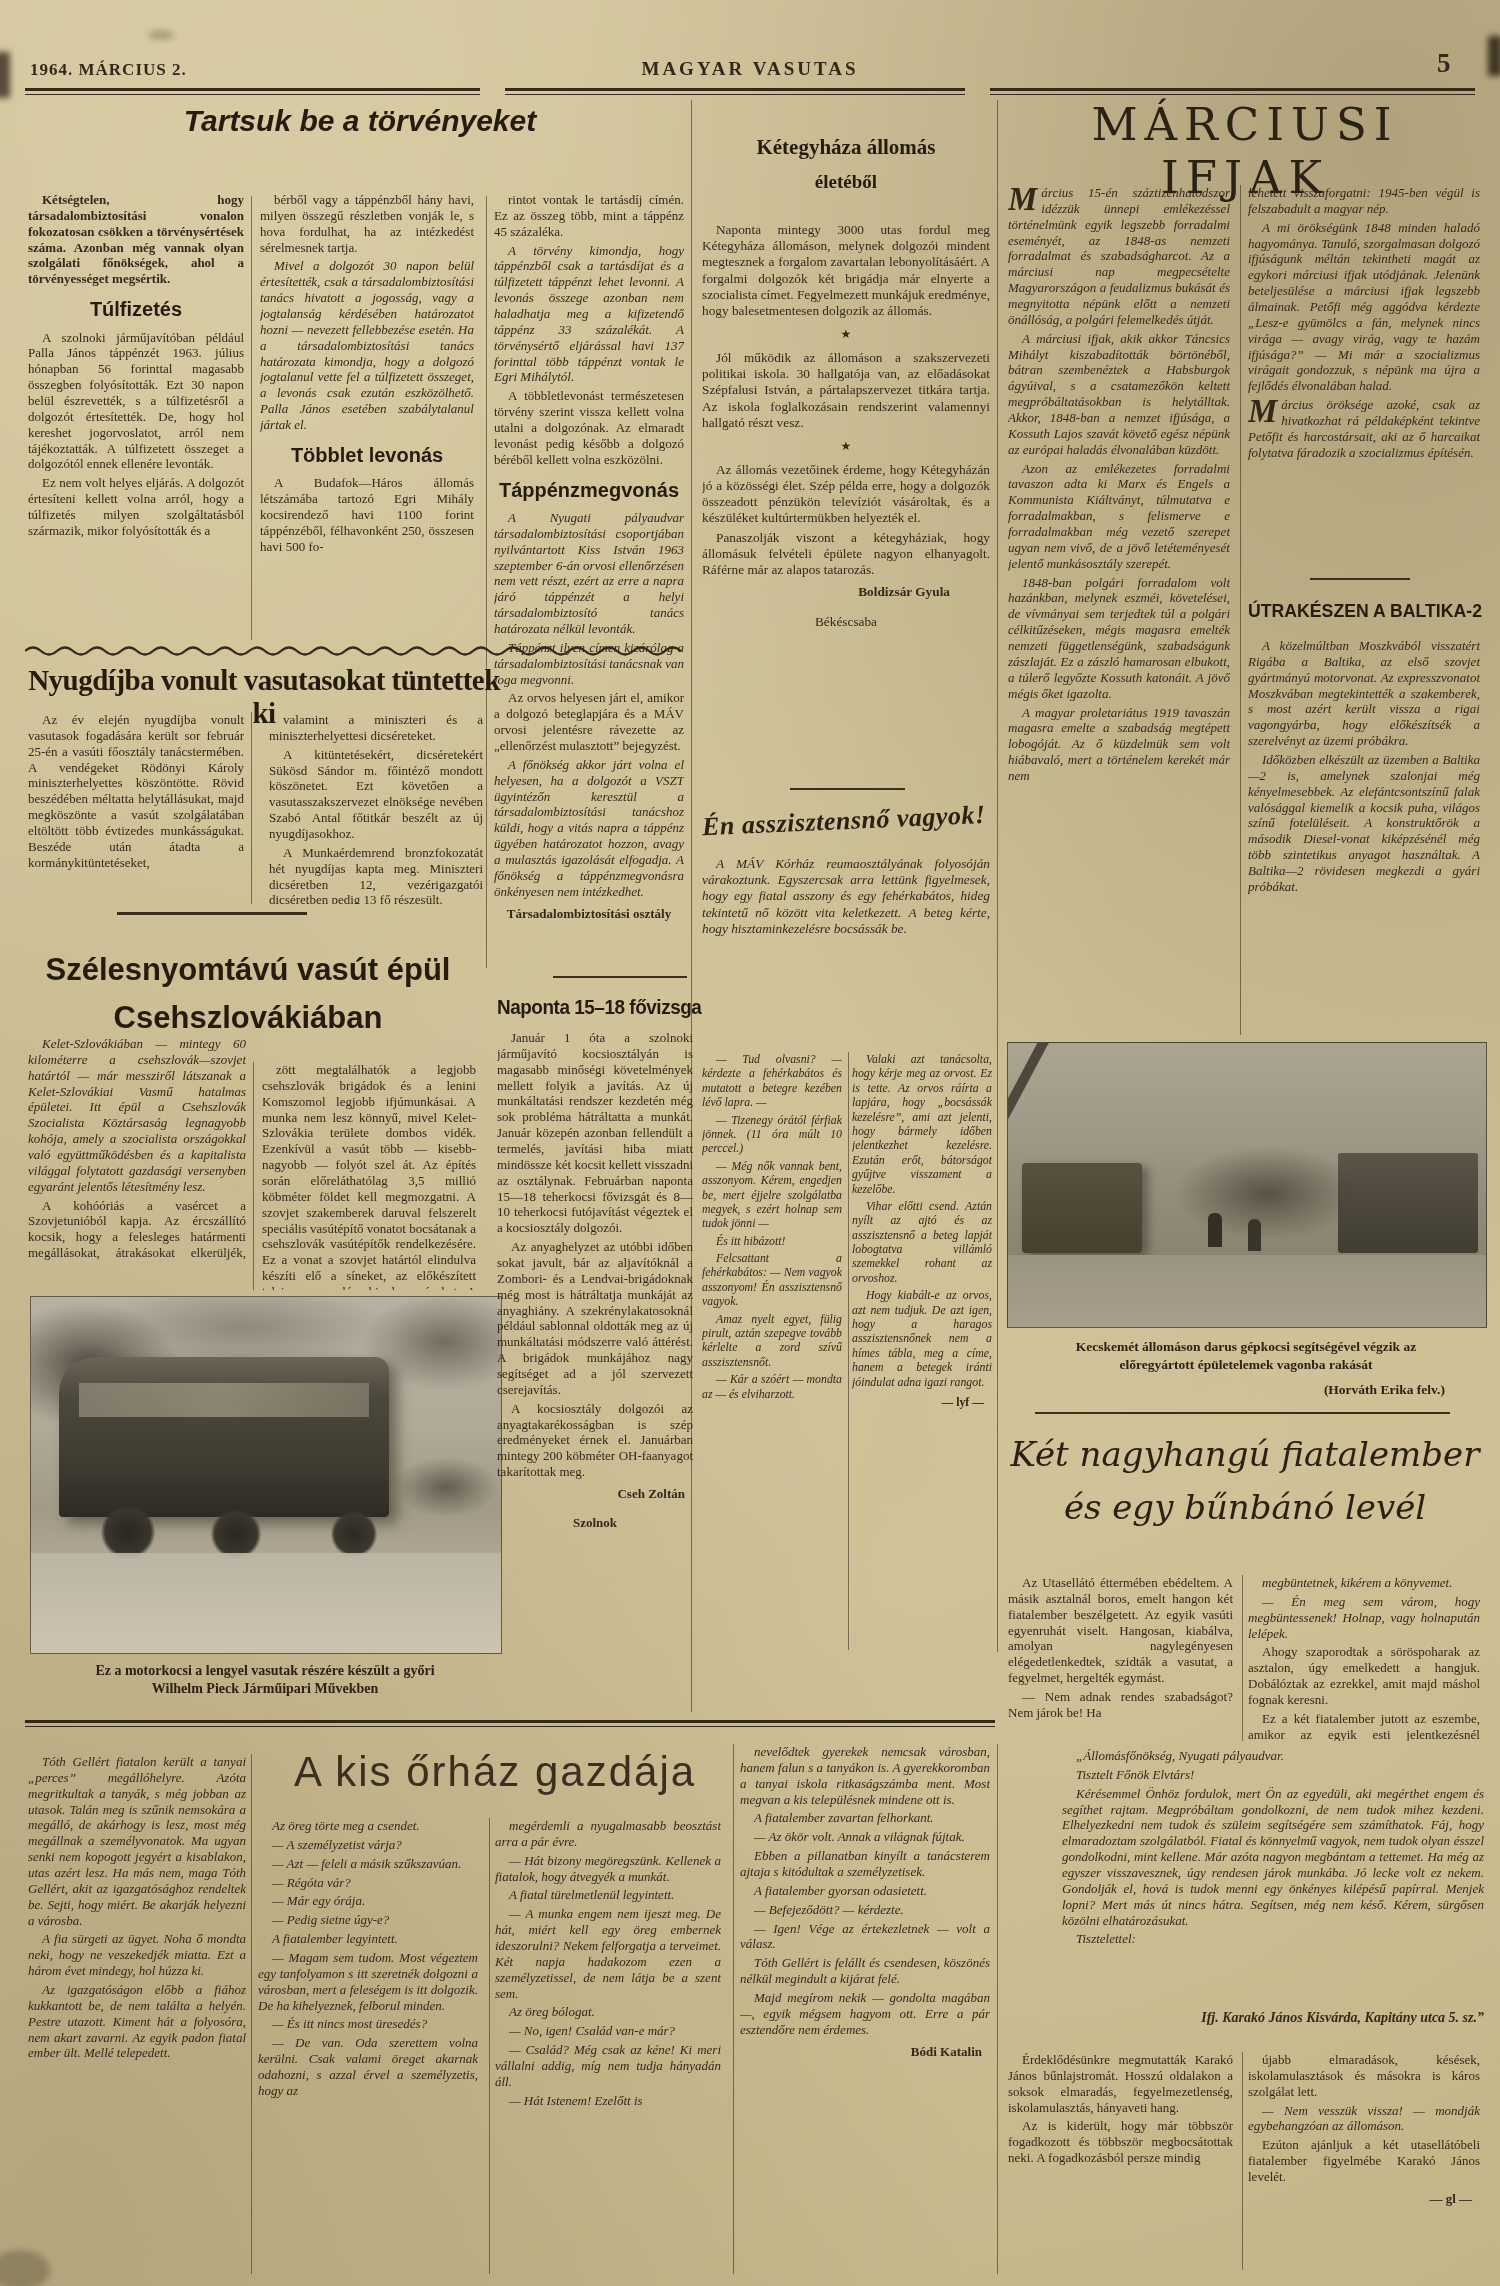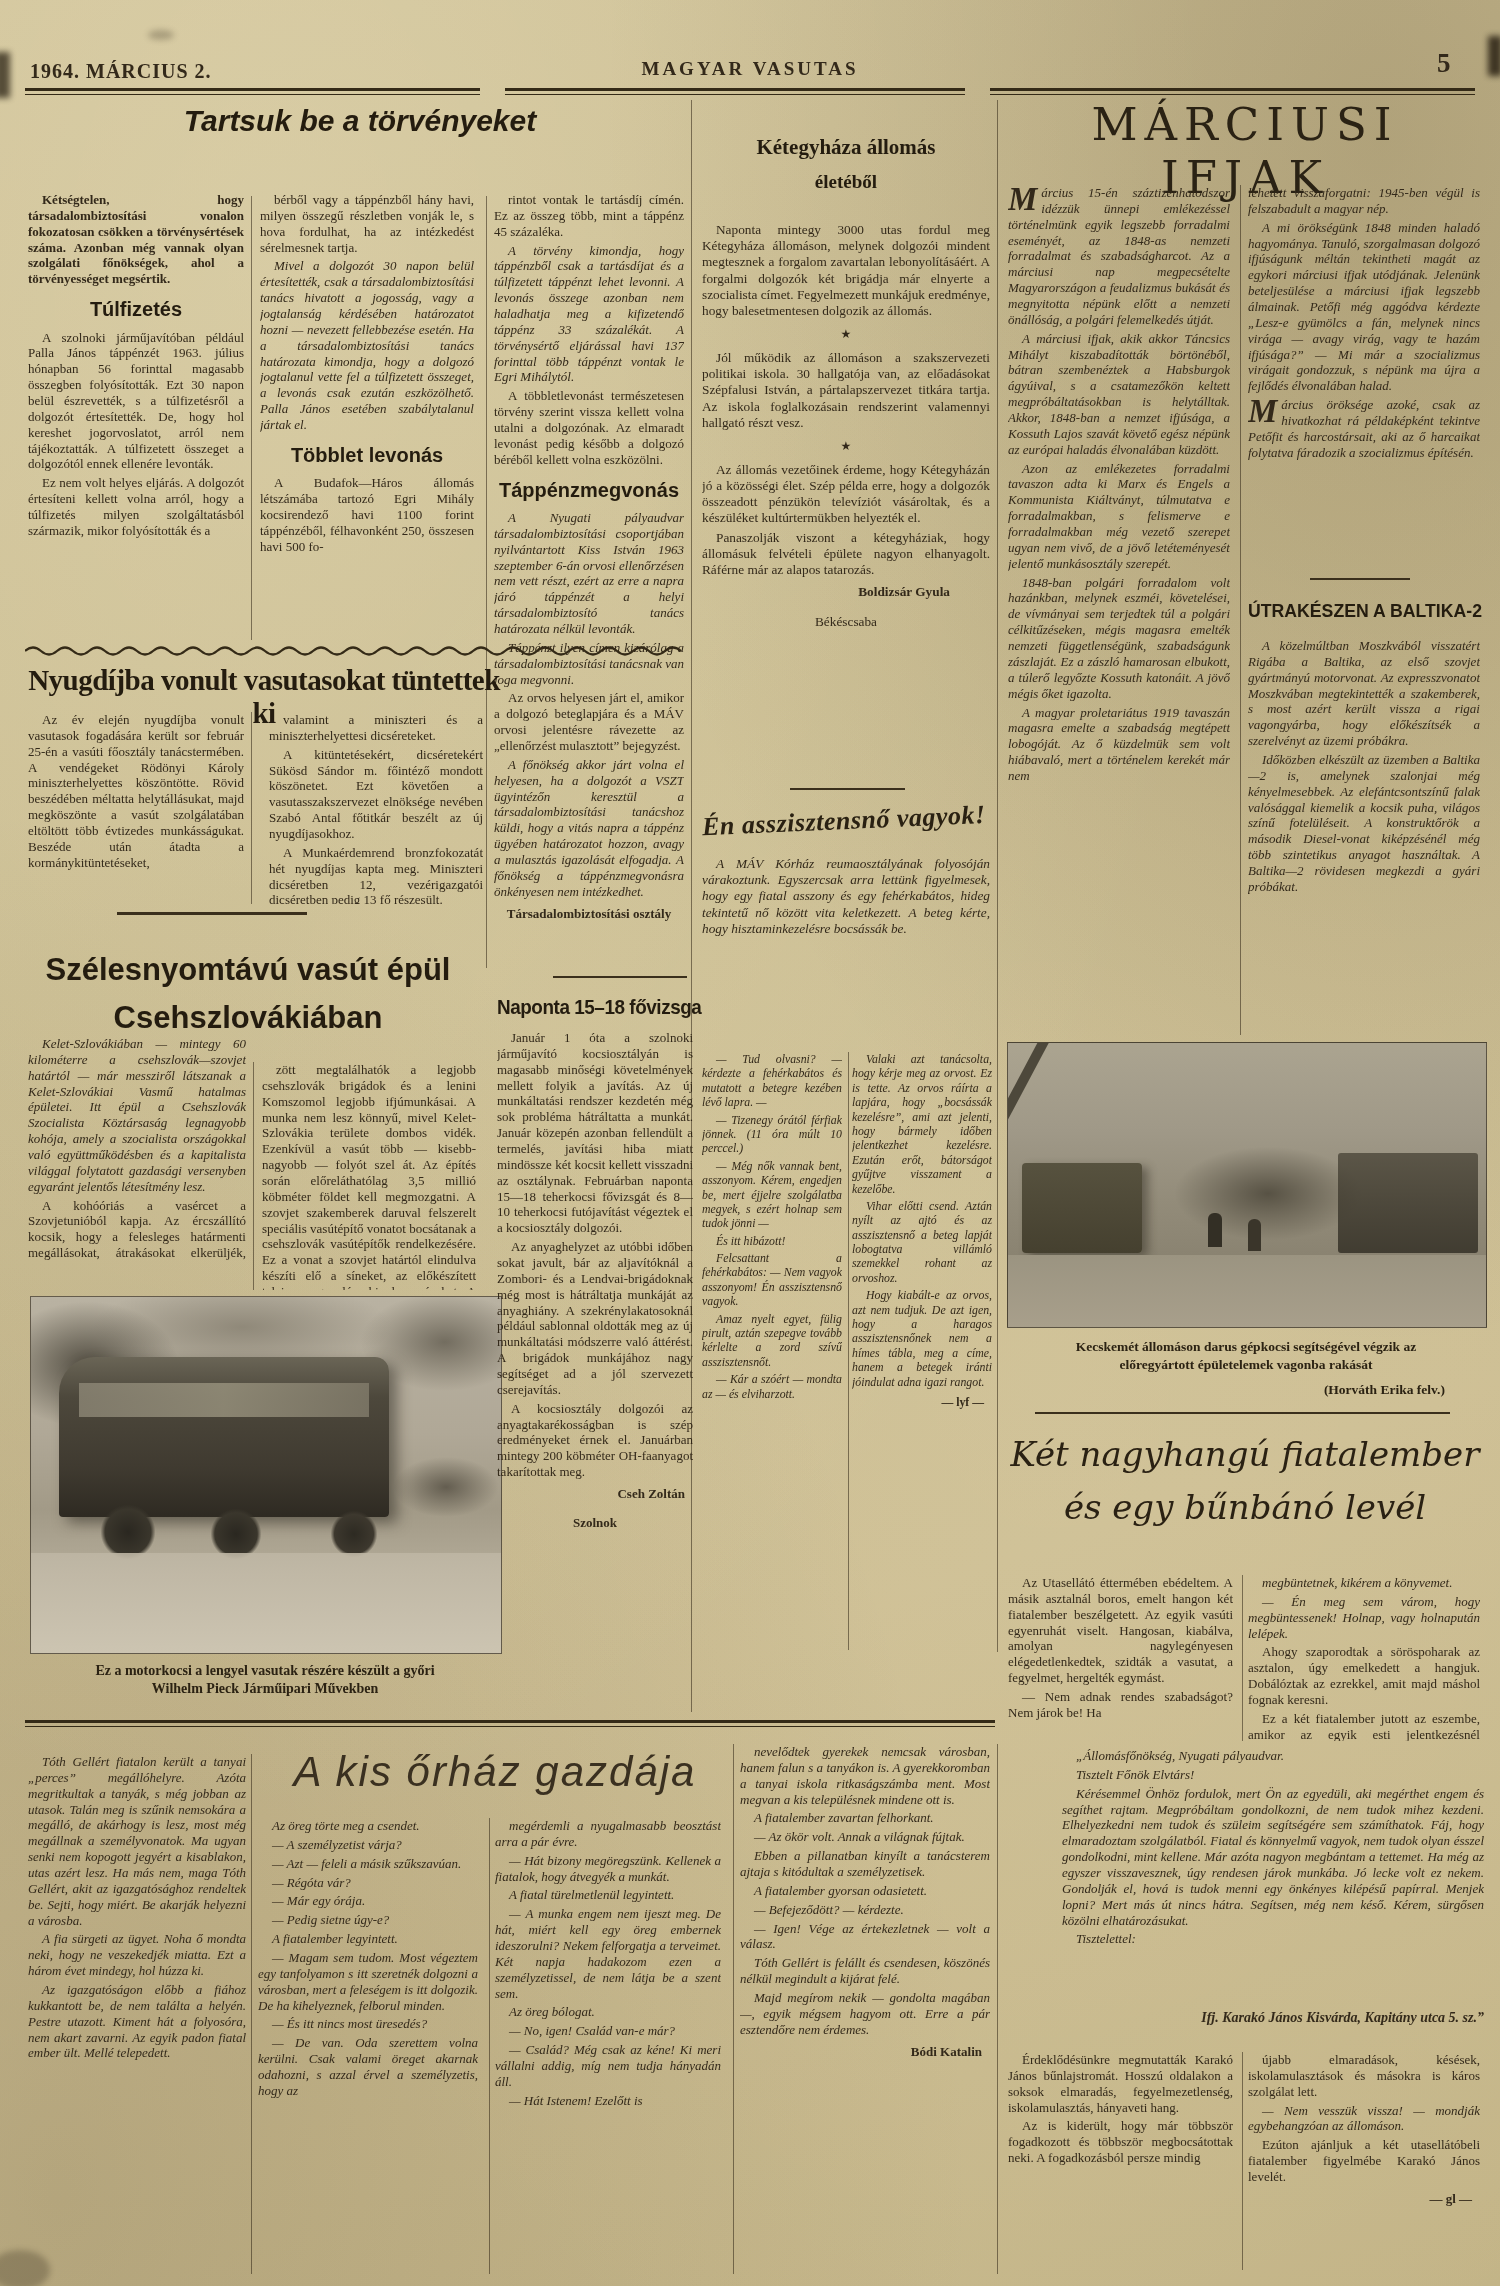--- a/index.html
+++ b/index.html
@@ -30,21 +30,21 @@
     text-align:center;color:#241c0f;}
   .caption{font-weight:bold;text-align:center;font-size:14px;line-height:1.3;color:#2b2213;}
   .photo{position:absolute;border:1px solid rgba(40,32,18,0.6);overflow:hidden;}
   .smudge{position:absolute;background:#20180c;filter:blur(3px);}
 </style>
 </head>
 <body>
 
 <div class="page">
 
-  <div class="abs" style="left:30px;top:60px;font-weight:bold;font-size:20px;letter-spacing:1px;">1964. MÁRCIUS 2.</div>
+  <div class="abs" style="left:30px;top:60px;font-weight:bold;font-size:17px;letter-spacing:1px;">1964. MÁRCIUS 2.</div>
   <div class="abs" style="left:550px;top:58px;width:400px;text-align:center;font-weight:bold;font-size:19px;letter-spacing:3px;">MAGYAR VASUTAS</div>
   <div class="abs" style="left:1437px;top:48px;font-weight:bold;font-size:27px;">5</div>
   <div class="abs hrule" style="left:25px;top:88px;width:455px;"></div>
   <div class="abs hrule" style="left:505px;top:88px;width:460px;"></div>
   <div class="abs hrule" style="left:990px;top:88px;width:485px;"></div>
 
   <div class="abs headline-sans-it" style="left:40px;top:104px;width:640px;font-size:30px;line-height:1.15;">
     <div>Tartsuk be a törvényeket</div>
   </div>
   <div class="abs col" style="left:28px;top:192px;width:216px;height:452px;">
@@ -279,21 +279,21 @@
   <div class="abs hrule" style="left:25px;top:1720px;width:970px;"></div>
 
   <div class="abs col" style="left:28px;top:1754px;width:218px;height:522px;">
     <div>
         <p class="para it">Tóth Gellért fiatalon került a tanyai „perces” megállóhelyre. Azóta megritkultak a tanyák, s még jobban az utasok. Talán meg is szűnik nemsokára a megálló, de akárhogy is lesz, most még megállnak a személyvonatok. Ma ugyan senki nem kopogott jegyért a kisablakon, utas azért lesz. Ha más nem, maga Tóth Gellért, akit az igazgatósághoz rendeltek be. Sejti, hogy miért. Be akarják helyezni a városba.</p>
         <p class="para it">A fia sürgeti az ügyet. Noha ő mondta neki, hogy ne veszekedjék miatta. Ezt a három évet mindegy, hol húzza ki.</p>
         <p class="para it">Az igazgatóságon előbb a fiához kukkantott be, de nem találta a helyén. Pestre utazott. Kiment hát a folyosóra, nem akart zavarni. Az egyik padon fiatal ember ült. Mellé telepedett.</p>
       </div>
   </div>
 
-  <div class="abs" style="left:280px;top:1748px;width:430px;text-align:center;font-family:'Liberation Sans',sans-serif;font-size:42px;letter-spacing:2px;color:#3a3020;font-style:italic;">A kis őrház gazdája</div>
+  <div class="abs" style="left:280px;top:1748px;width:430px;text-align:center;font-family:'Liberation Sans',sans-serif;font-size:42px;letter-spacing:2px;color:#3a3020;">A kis őrház gazdája</div>
   <div class="abs col" style="left:258px;top:1818px;width:220px;height:458px;">
     <div>
         <p class="para it">Az öreg törte meg a csendet.</p>
         <p class="para it">— A személyzetist várja?</p>
         <p class="para it">— Azt — feleli a másik szűkszavúan.</p>
         <p class="para it">— Régóta vár?</p>
         <p class="para it">— Már egy órája.</p>
         <p class="para it">— Pedig sietne úgy-e?</p>
         <p class="para it">A fiatalember legyintett.</p>
         <p class="para it">— Magam sem tudom. Most végeztem egy tanfolyamon s itt szeretnék dolgozni a városban, mert a feleségem is itt dolgozik. De ha kihelyeznek, felborul minden.</p>

